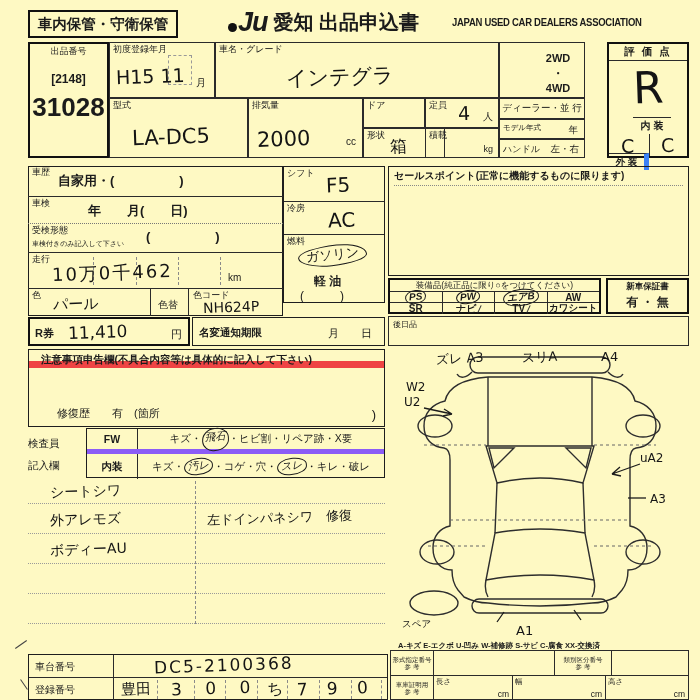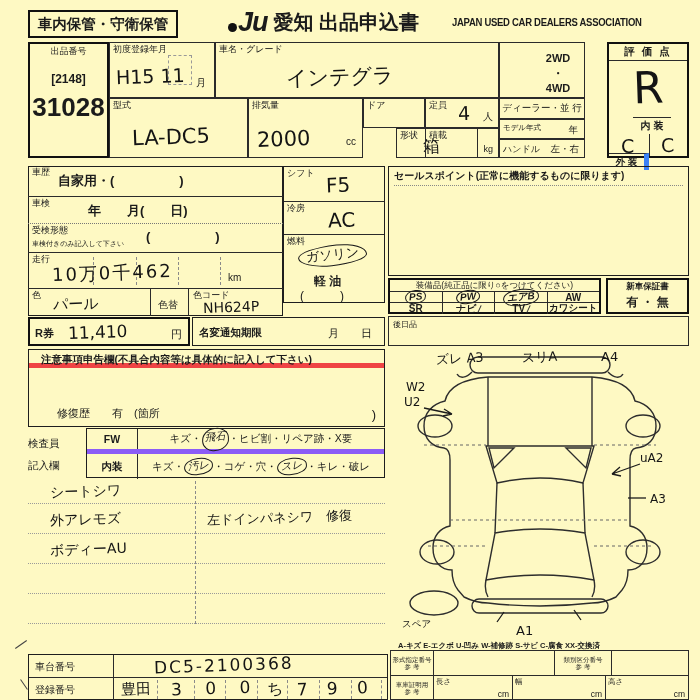--- a/index.html
+++ b/index.html
@@ -66,21 +66,21 @@
 
   <div class="abs b1" style="left:248px;top:98px;width:115px;height:60px;">
     <span class="lbl abs" style="left:3px;top:2px;">排気量</span>
     <span class="hw abs rot" style="left:8px;top:28px;font-size:21px;">2000</span>
     <span class="abs" style="right:6px;bottom:10px;font-size:10px;">cc</span>
   </div>
 
   <div class="abs b1" style="left:363px;top:98px;width:62px;height:30px;">
     <span class="lbl abs" style="left:3px;top:2px;">ドア</span>
   </div>
-  <div class="abs b1" style="left:363px;top:128px;width:82px;height:30px;margin-left:33px;">
+  <div class="abs b1" style="left:363px;top:128px;width:82px;height:30px;">
     <span class="lbl abs" style="left:3px;top:2px;">形状</span>
     <span class="hw abs rot" style="left:26px;top:6px;font-size:17px;">箱</span>
   </div>
 
   <div class="abs b1" style="left:425px;top:98px;width:74px;height:30px;">
     <span class="lbl abs" style="left:3px;top:2px;">定員</span>
     <span class="hw abs rot" style="left:32px;top:3px;font-size:19px;">4</span>
     <span class="abs" style="right:5px;bottom:3px;font-size:10px;">人</span>
   </div>
   <div class="abs b1" style="left:425px;top:128px;width:74px;height:30px;">
@@ -205,21 +205,21 @@
     <span class="abs" style="left:5px;top:7px;font-size:11px;font-weight:bold;">R券</span>
     <span class="hw abs rot" style="left:38px;top:3px;font-size:17px;">11,410</span>
     <span class="abs" style="right:6px;top:8px;font-size:11px;">円</span>
   </div>
   <div class="abs b15" style="left:192px;top:317px;width:193px;height:29px;">
     <span class="abs" style="left:6px;top:8px;font-size:10.5px;font-weight:bold;">名変通知期限</span>
     <span class="abs" style="right:12px;top:8px;font-size:11px;">月　　日</span>
   </div>
 
   <div class="abs b15" style="left:28px;top:349px;width:357px;height:78px;">
-    <div class="abs" style="left:0;right:0;top:0;height:18px;border-bottom:5px solid #ef4444;font-size:10.5px;font-weight:bold;padding:3px 0 0 12px;">注意事項申告欄(不具合内容等は具体的に記入して下さい)</div>
+    <div class="abs" style="left:0;right:0;top:0;height:18px;border-bottom:7px solid #ef4444;font-size:10.5px;font-weight:bold;padding:3px 0 0 12px;">注意事項申告欄(不具合内容等は具体的に記入して下さい)</div>
     <span class="abs" style="left:28px;bottom:5px;font-size:11px;">修復歴　　有　(箇所</span>
     <span class="abs" style="right:8px;bottom:4px;font-size:13px;">)</span>
   </div>
 
   <div class="abs" style="left:28px;top:432px;width:58px;height:46px;font-size:10.5px;line-height:2.1;text-align:left;">
     <div>検査員</div>
     <div>記入欄</div>
   </div>
   <div class="abs b15" style="left:86px;top:428px;width:299px;height:50px;">
     <div class="abs" style="left:0;right:0;top:0;height:25px;display:flex;border-bottom:5px solid #8b5cf6;">

